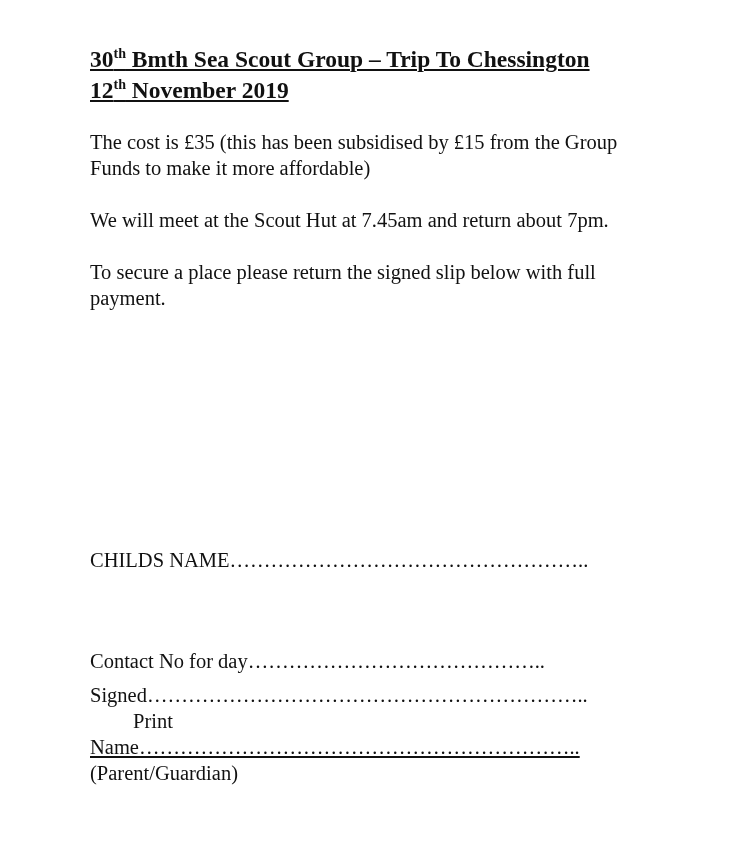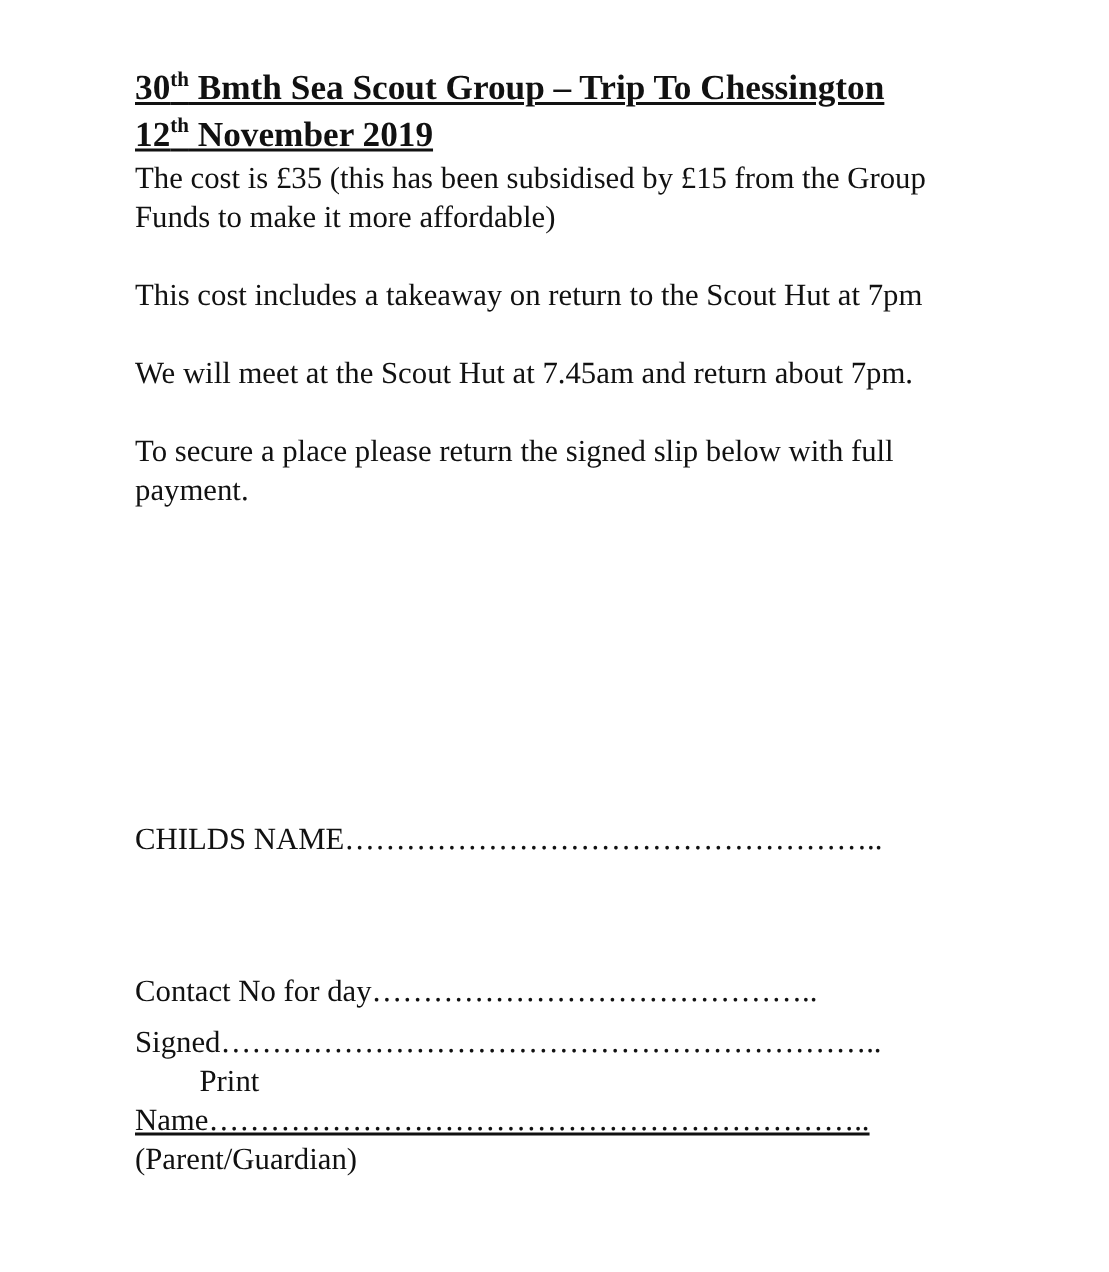--- a/index.html
+++ b/index.html
@@ -50,22 +50,21 @@
       white-space: nowrap;
     }
   </style>
 </head>
 <body>
 
 <div class="page">
   <h1 class="title"><span>30</span><sup>th</sup><span> Bmth Sea Scout Group – Trip To Chessington</span></h1>
   <h1 class="title"><span>12</span><sup>th</sup><span> November 2019</span></h1>
 
-  <p class="para" style="width: 530px;">The cost is £35 (this has been subsidised by £15 from the Group Funds to make it more affordable)</p>
-  <p class="para" style="width: 540px;">This cost includes a takeaway on return to the Scout Hut at 7pm</p>
+  <p class="para" style="width: 530px; margin-top: 23px;">The cost is £35 (this has been subsidised by £15 from the Group Funds to make it more affordable)</p>
   <p class="para" style="width: 530px;">We will meet at the Scout Hut at 7.45am and return about 7pm.</p>
   <p class="para" style="width: 560px;">To secure a place please return the signed slip below with full payment.</p>
 </div>
 
 <div class="form-line" style="top: 547px; text-align: center;">CHILDS NAME……………………………………………..</div>
 <div class="form-line" style="top: 648px;">Contact No for day……………………………………..</div>
 <div class="form-line" style="top: 682px;">Signed………………………………………………………..</div>
 <div class="form-line" style="top: 708px; left: 133px;">Print</div>
 <div class="form-line" style="top: 734px; text-decoration: underline;">Name………………………………………………………..</div>
 <div class="form-line" style="top: 760px;">(Parent/Guardian)</div>

